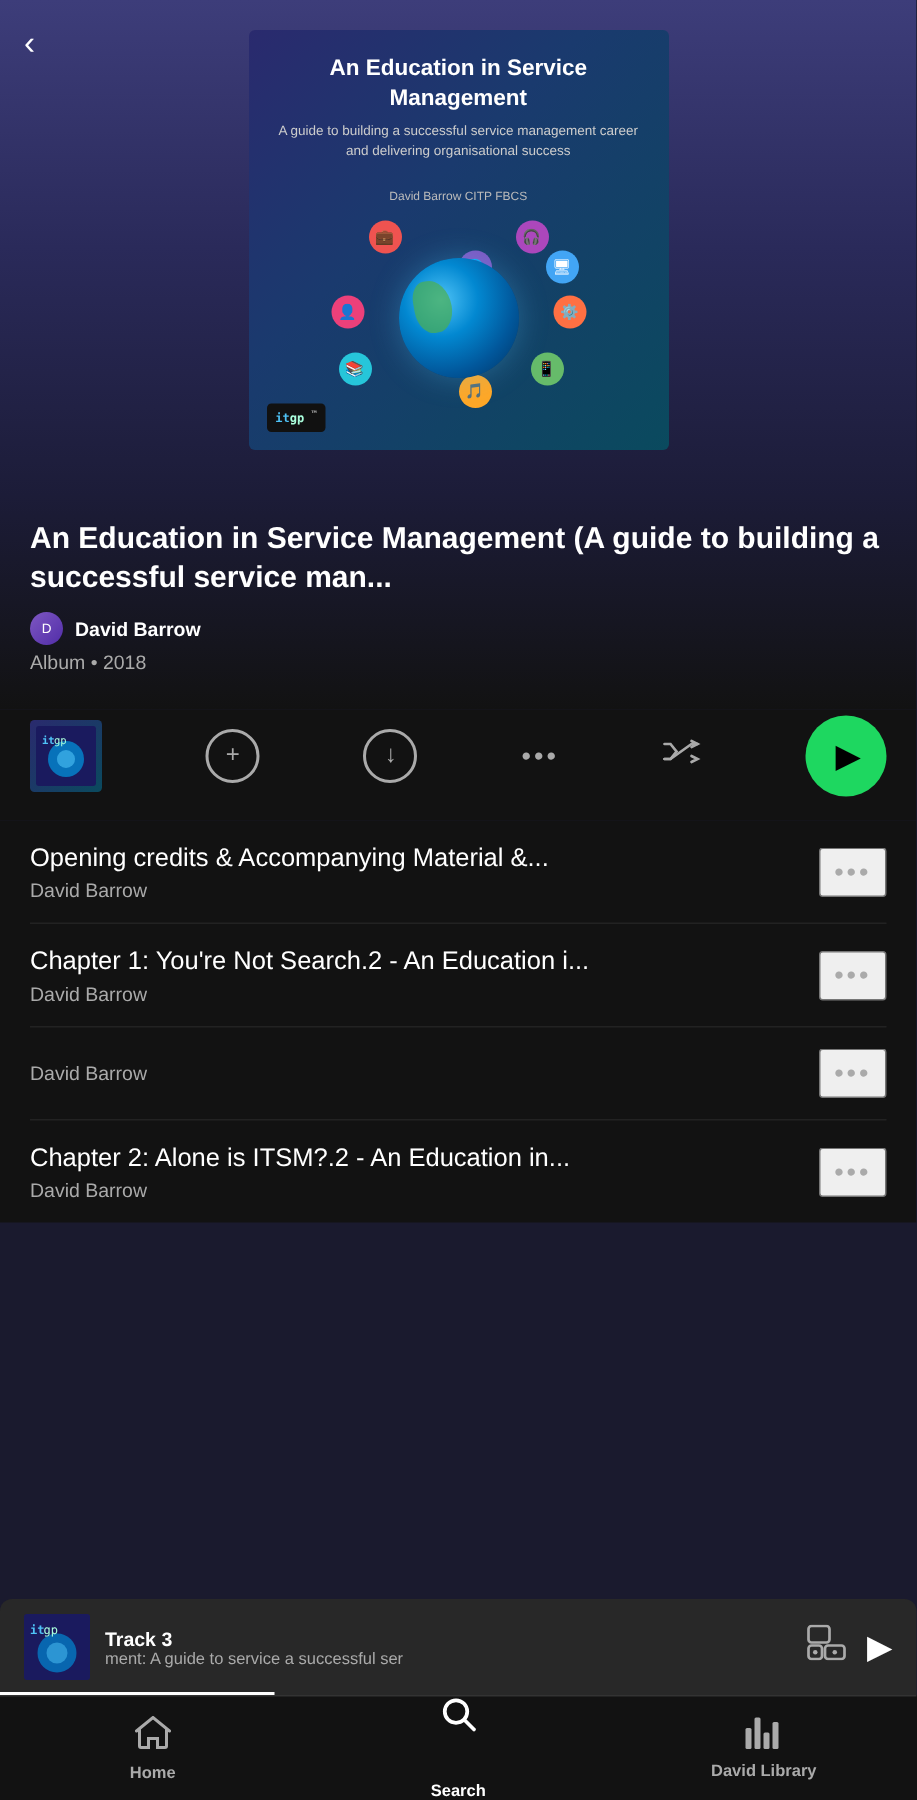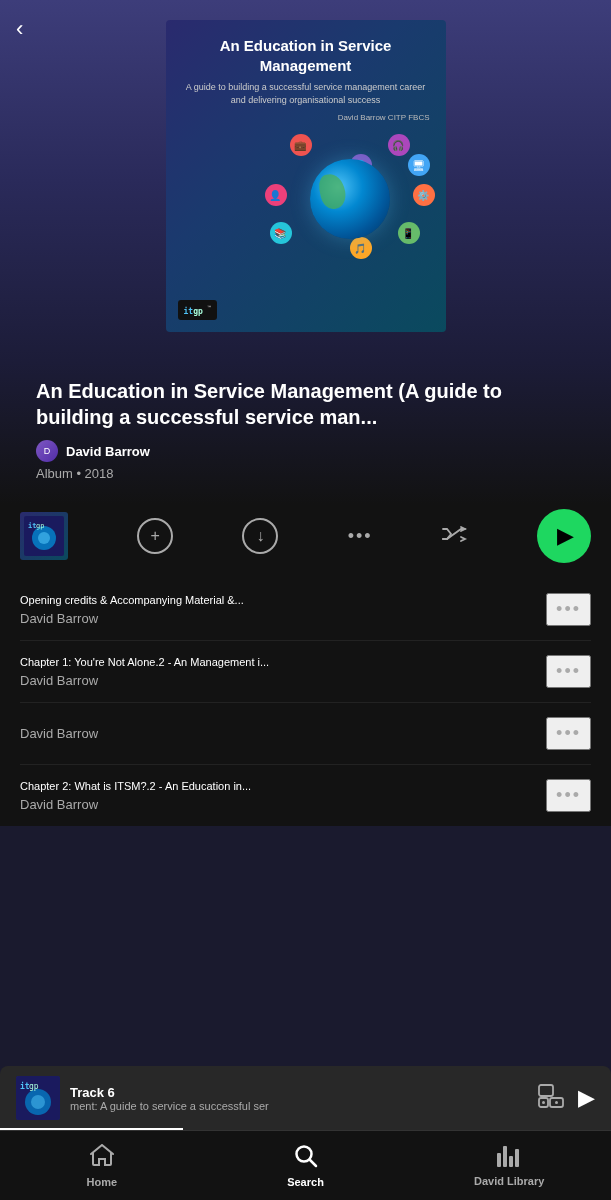--- a/index.html
+++ b/index.html
@@ -36,47 +36,47 @@
 
     .album-cover-container {
       display: flex;
       justify-content: center;
       padding-top: 20px;
       padding-bottom: 10px;
     }
 
     .album-cover {
       width: 280px;
-      height: 312px;
+      height: 280px;
       border-radius: 4px;
       background: linear-gradient(135deg, #2a2a6e 0%, #1a3a6e 40%, #0a4a5e 100%);
       position: relative;
       overflow: hidden;
       display: flex;
       flex-direction: column;
-      align-items: flex-end;
+      align-items: center;
       justify-content: flex-start;
       padding: 16px;
     }
 
     .album-cover-title {
       color: #fff;
       font-size: 15px;
       font-weight: 700;
       text-align: center;
       line-height: 1.3;
       margin-bottom: 6px;
     }
 
     .album-cover-subtitle {
       color: #ccc;
       font-size: 9px;
       text-align: center;
       line-height: 1.4;
-      margin-bottom: 7px;
+      margin-bottom: 20px;
     }
 
     .album-cover-author {
       color: #bbb;
       font-size: 8px;
       text-align: center;
       margin-bottom: 12px;
     }
 
     
@@ -144,21 +144,21 @@
       color: #4fc3f7;
       font-family: monospace;
     }
 
     .itgp-logo span {
       color: #4fc3f7;
     }
 
     
     .album-info {
-      padding: 16px 36px 8px;
+      padding: 16px 20px 8px;
       background: linear-gradient(180deg, #1c1c38 0%, #121212 100%);
     }
 
     .album-title {
       font-size: 20px;
       font-weight: 800;
       color: #fff;
       line-height: 1.3;
       margin-bottom: 10px;
     }
@@ -292,21 +292,21 @@
 
     .track-item:last-child {
       border-bottom: none;
     }
 
     .track-info {
       flex: 1;
     }
 
     .track-name {
-      font-size: 11px;
+      font-size: 17px;
       font-weight: 500;
       color: #fff;
       margin-bottom: 3px;
       line-height: 1.3;
     }
 
     .track-artist {
       font-size: 13px;
       color: #aaa;
     }
@@ -416,20 +416,21 @@
       align-items: center;
       justify-content: center;
       gap: 4px;
       cursor: pointer;
       text-decoration: none;
       color: #aaa;
     }
 
     .nav-item.active {
       color: #fff;
+      justify-content: space-between;
     }
 
     .nav-label {
       font-size: 11px;
       font-weight: 700;
     }
 
     
     .home-icon-nav {
       font-size: 22px;
@@ -524,56 +525,56 @@
     <div class="track-item">
       <div class="track-info">
         <div class="track-name">Opening credits &amp; Accompanying Material &amp;...</div>
         <div class="track-artist">David Barrow</div>
       </div>
       <button class="track-more">•••</button>
     </div>
 
     <div class="track-item">
       <div class="track-info">
-        <div class="track-name">Chapter 1: You're Not Alone.2 - An Management i...</div>
+        <div class="track-name">Chapter 1: You're Not Search.2 - An Education i...</div>
         <div class="track-artist">David Barrow</div>
       </div>
       <button class="track-more">•••</button>
     </div>
 
     <div class="track-item">
       <div class="track-info">
         <div class="track-artist">David Barrow</div>
       </div>
       <button class="track-more">•••</button>
     </div>
 
     <div class="track-item">
       <div class="track-info">
-        <div class="track-name">Chapter 2: What is ITSM?.2 - An Education in...</div>
+        <div class="track-name">Chapter 2: Alone is ITSM?.2 - An Education in...</div>
         <div class="track-artist">David Barrow</div>
       </div>
       <button class="track-more">•••</button>
     </div>
   </div>
 </div>
 
 <div class="now-playing-bar">
   <div class="now-playing-left">
     <div class="now-playing-thumb">
       <svg width="44" height="44" viewBox="0 0 44 44">
         <rect width="44" height="44" fill="#1a1a5e" rx="2"></rect>
         <circle cx="22" cy="26" r="13" fill="#0288d1" opacity="0.7"></circle>
         <circle cx="22" cy="26" r="7" fill="#4fc3f7" opacity="0.5"></circle>
         <text x="4" y="13" font-size="8" fill="#4fc3f7" font-weight="bold" font-family="monospace">it</text>
         <text x="13" y="13" font-size="8" fill="#afd" font-family="monospace">gp</text>
       </svg>
     </div>
     <div class="now-playing-info">
-      <div class="now-playing-title">Track 6</div>
+      <div class="now-playing-title">Track 3</div>
       <div class="now-playing-subtitle">ment: A guide to service a successful ser</div>
     </div>
   </div>
   <div class="now-playing-controls">
     <span class="device-icon">
       <svg width="26" height="24" viewBox="0 0 26 24" fill="none">
         <rect x="1" y="1" width="14" height="11" rx="2" stroke="#aaa" stroke-width="1.8"></rect>
         <rect x="1" y="14" width="9" height="9" rx="2" stroke="#aaa" stroke-width="1.8"></rect>
         <rect x="12" y="14" width="13" height="9" rx="2" stroke="#aaa" stroke-width="1.8"></rect>
         <circle cx="5.5" cy="18.5" r="1.5" fill="#aaa"></circle>

